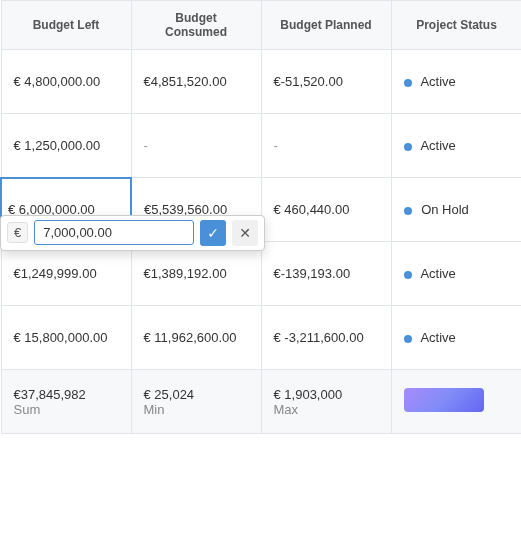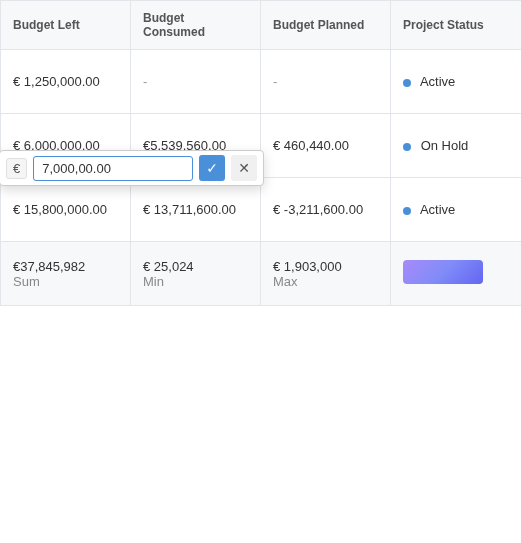--- a/index.html
+++ b/index.html
@@ -20,21 +20,21 @@
     }
     col.col1 { width: 130px; }
     col.col2 { width: 130px; }
     col.col3 { width: 130px; }
     col.col4 { width: 131px; }
 
     thead th {
       background: #f7f8fa;
       border: 1px solid #e2e5ea;
       padding: 10px 12px;
-      text-align: left;
+      text-align: center;
       font-weight: 600;
       font-size: 12px;
       color: #555;
       height: 35px;
     }
     tbody td {
       border: 1px solid #e2e5ea;
       padding: 10px 12px;
       vertical-align: middle;
       height: 64px;
@@ -146,20 +146,29 @@
     <thead>
       <tr>
         <th>Budget Left</th>
         <th>Budget Consumed</th>
         <th>Budget Planned</th>
         <th>Project Status</th>
       </tr>
     </thead>
     <tbody>
 
+      <tr>
+        <td>€ 4,800,000.00</td>
+        <td>€4,851,520.00</td>
+        <td>€-51,520.00</td>
+        <td>
+          <span class="status-dot dot-active"></span>
+          <span>Active</span>
+        </td>
+      </tr>
 
       <tr>
         <td>€ 1,250,000.00</td>
         <td class="empty-cell">-</td>
         <td class="empty-cell">-</td>
         <td>
           <span class="status-dot dot-active"></span>
           <span>Active</span>
         </td>
       </tr>
@@ -175,24 +184,33 @@
           </div>
         </td>
         <td>€5,539,560.00</td>
         <td>€ 460,440.00</td>
         <td>
           <span class="status-dot dot-onhold"></span>
           <span>On Hold</span>
         </td>
       </tr>
 
+      <tr>
+        <td>€1,249,999.00</td>
+        <td>€1,389,192.00</td>
+        <td>€-139,193.00</td>
+        <td>
+          <span class="status-dot dot-active"></span>
+          <span>Active</span>
+        </td>
+      </tr>
 
       <tr>
         <td>€ 15,800,000.00</td>
-        <td>€ 13,711,600.00</td>
+        <td>€ 11,962,600.00</td>
         <td>€ -3,211,600.00</td>
         <td>
           <span class="status-dot dot-active"></span>
           <span>Active</span>
         </td>
       </tr>
 
 
       <tr class="summary-row">
         <td>

